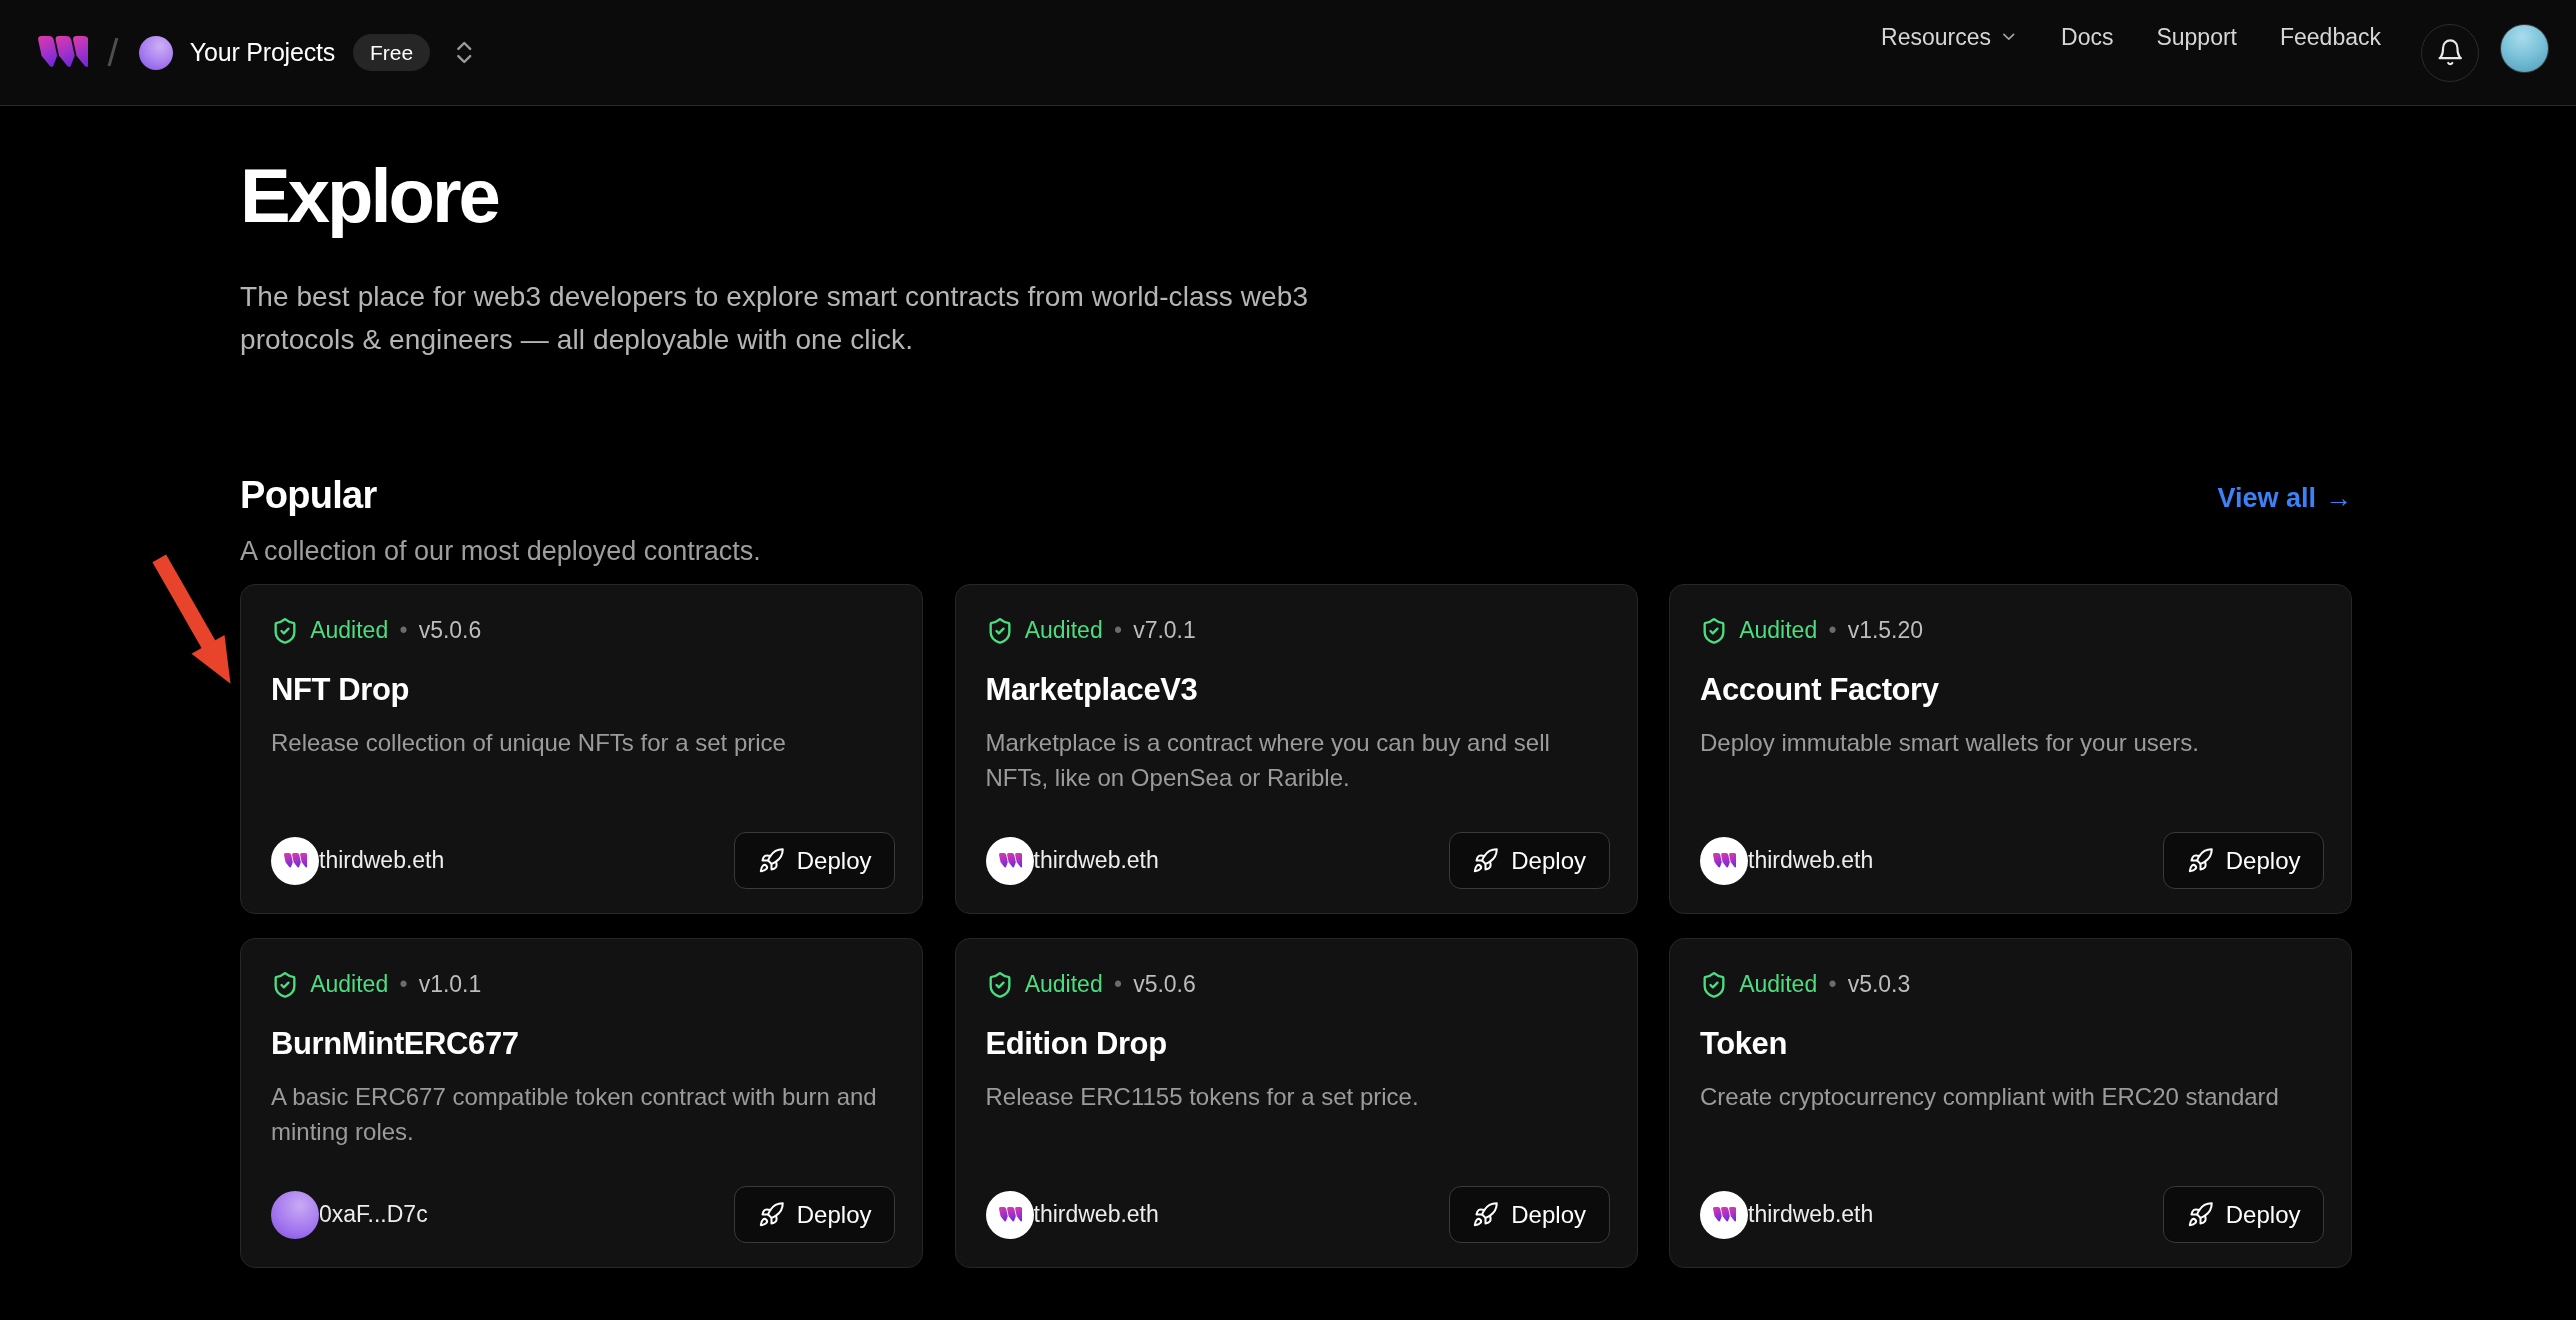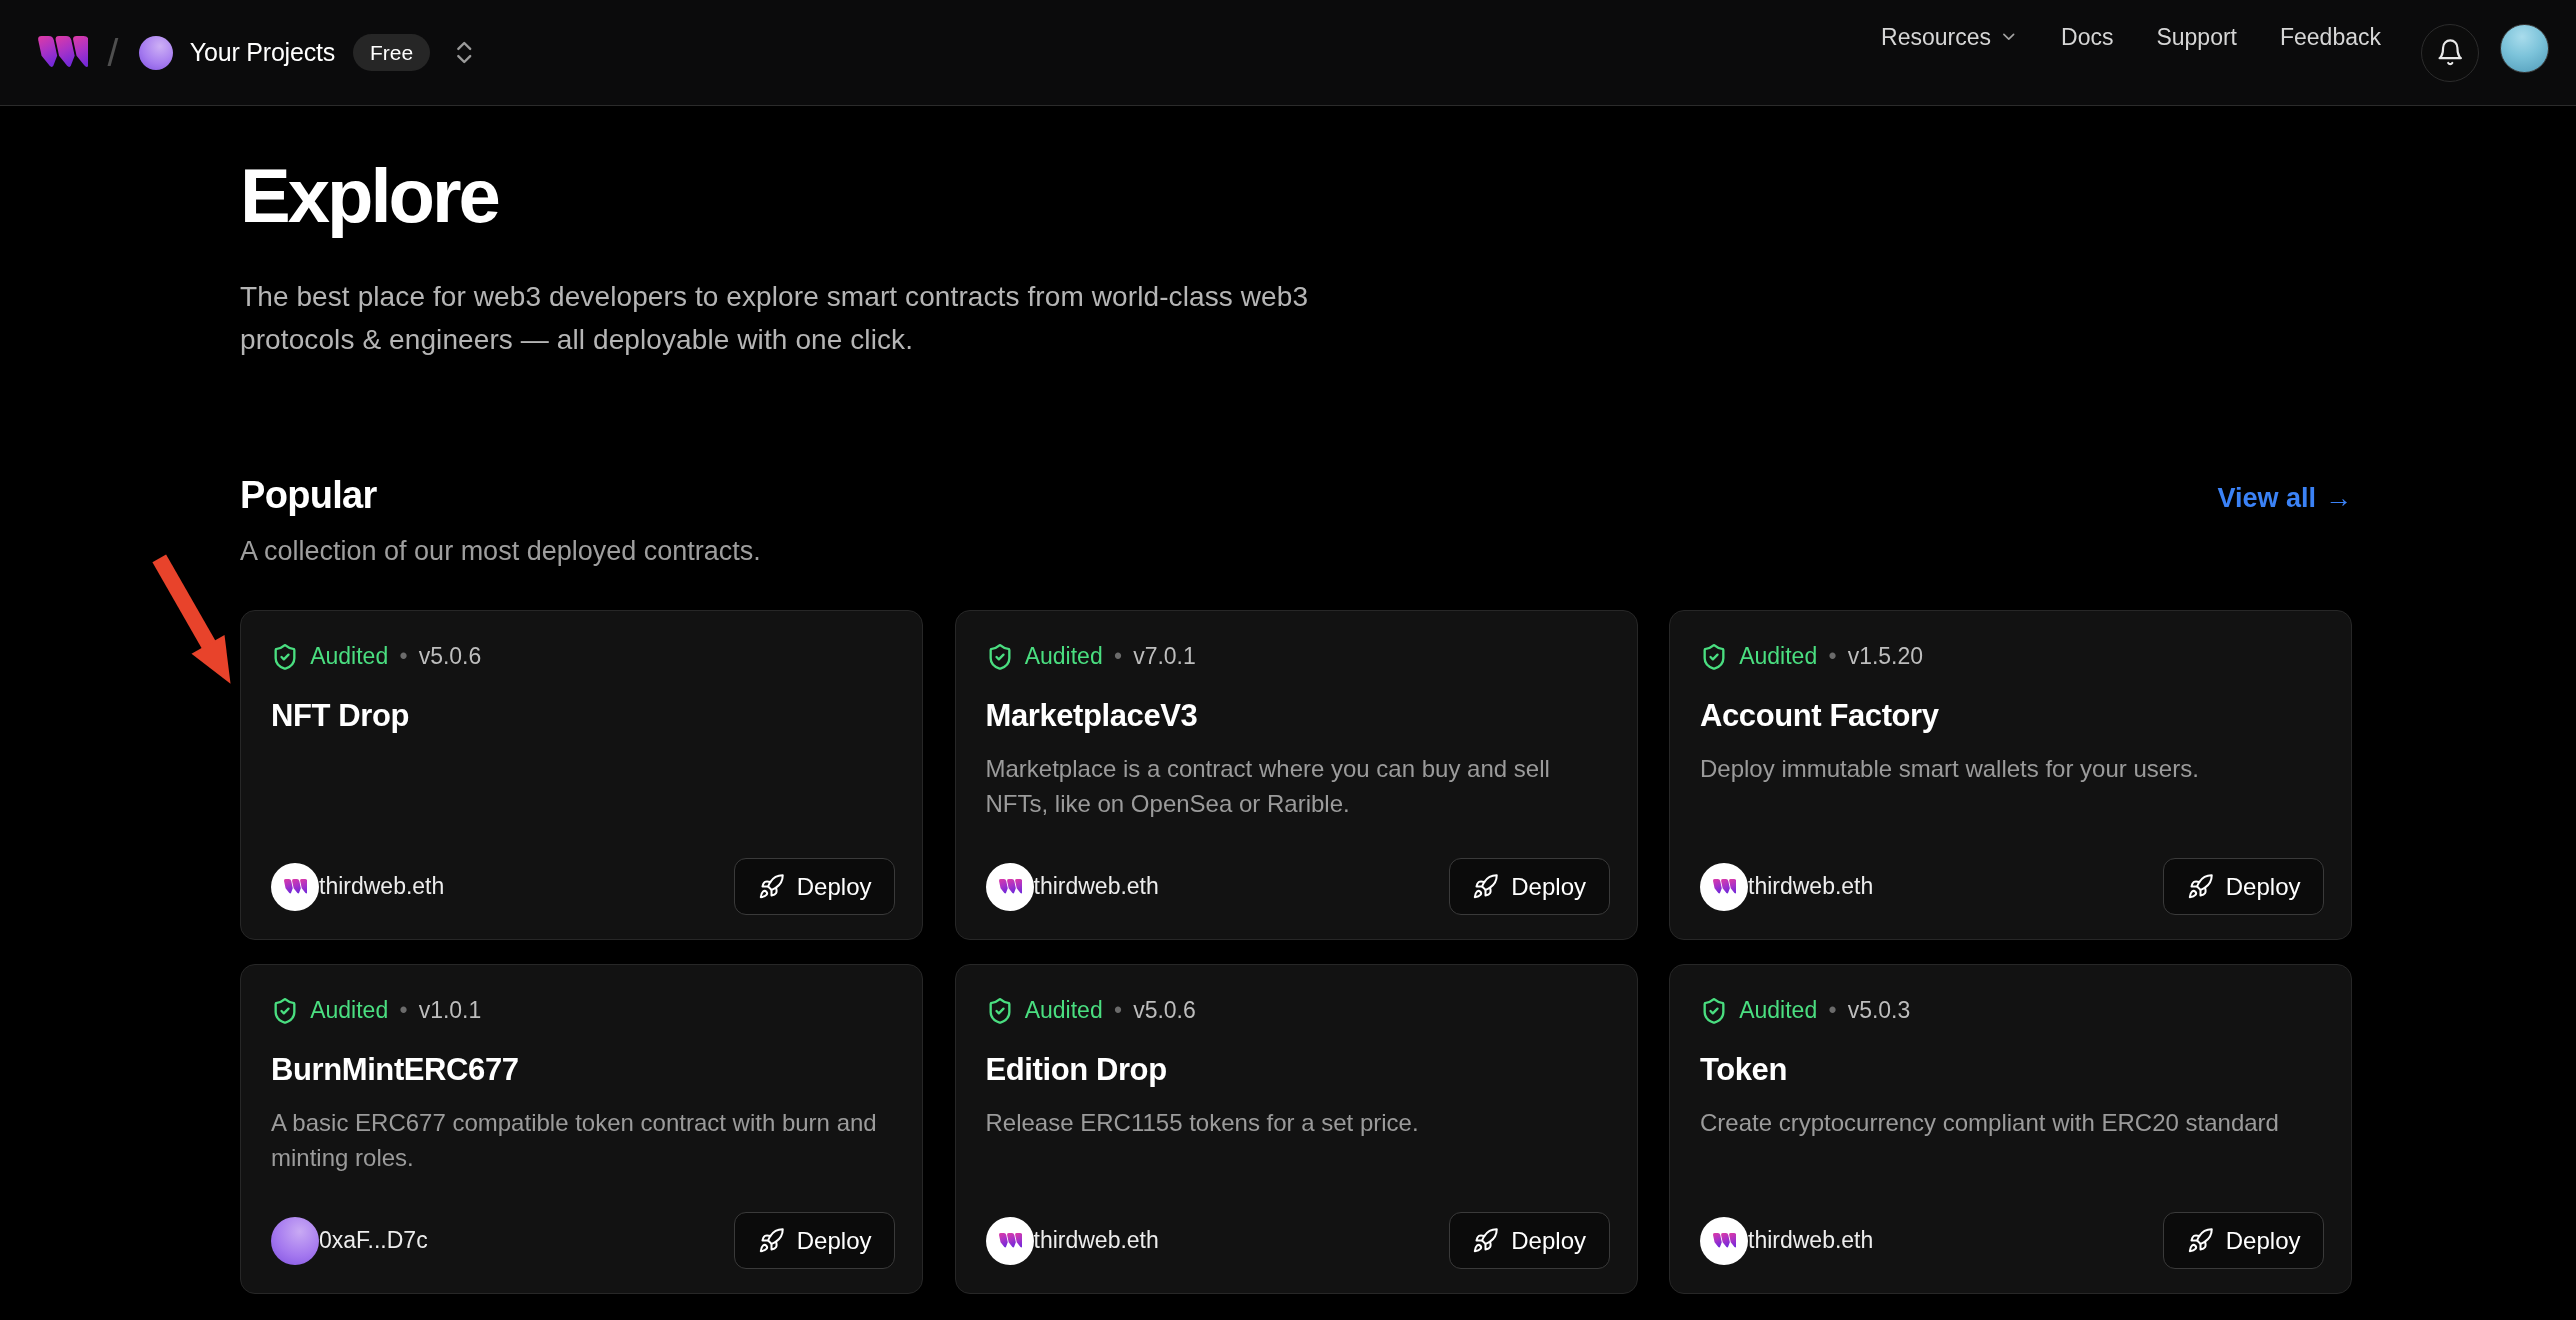--- a/index.html
+++ b/index.html
@@ -84,21 +84,21 @@
   }
   .popular-title { font-size:38px; font-weight:700; letter-spacing:-0.7px; }
   .view-all {
     color:#3b82f6; font-size:27px; font-weight:700;
     text-decoration:none; display:flex; align-items:center; gap:9px;
     margin-bottom:3px; cursor:pointer; background:none; border:none; font-family:inherit;
   }
   .popular-subtitle { margin-top:19.5px; font-size:27px; color:#9e9e9e; }
 
   .cards-grid {
-    margin-top:43px;
+    margin-top:17px;
     width:2112px;
     display:grid;
     grid-template-columns:repeat(3, 1fr);
     column-gap:31.5px; row-gap:24px;
   }
   .card {
     position:relative;
     height:330px;
     background:#121212;
     border:1.5px solid #272727;
@@ -214,20 +214,21 @@
       <div class="card-meta">
         <svg viewBox="0 0 24 24" fill="none" stroke-width="2" stroke-linecap="round" stroke-linejoin="round">
             <path d="M20 13c0 5-3.5 7.5-7.66 8.95a1 1 0 0 1-.67-.01C7.5 20.5 4 18 4 13V6a1 1 0 0 1 1-1c2 0 4.5-1.2 6.24-2.72a1 1 0 0 1 1.52 0C14.5 3.8 17 5 19 5a1 1 0 0 1 1 1z"></path>
             <path d="m9 12 2 2 4-4"></path>
           </svg>
         <span class="audited-label">Audited</span>
         <span class="meta-dot">•</span>
         <span class="version-label">v5.0.6</span>
       </div>
       <h3 class="card-title">NFT Drop</h3>
+      <p class="card-desc">Release collection of unique NFTs for a set price</p>
       <div class="card-footer">
         <div class="publisher">
           <span class="pub-avatar" data-variant="thirdweb">
             <svg viewBox="0 0 110 78">
                 <g transform="skewX(12)" fill="url(#twGrad)">
                   <use href="#twBar" x="2" y="4"></use>
                   <use href="#twBar" x="39" y="4"></use>
                   <use href="#twBar" x="76" y="4"></use>
                 </g>
               </svg>

